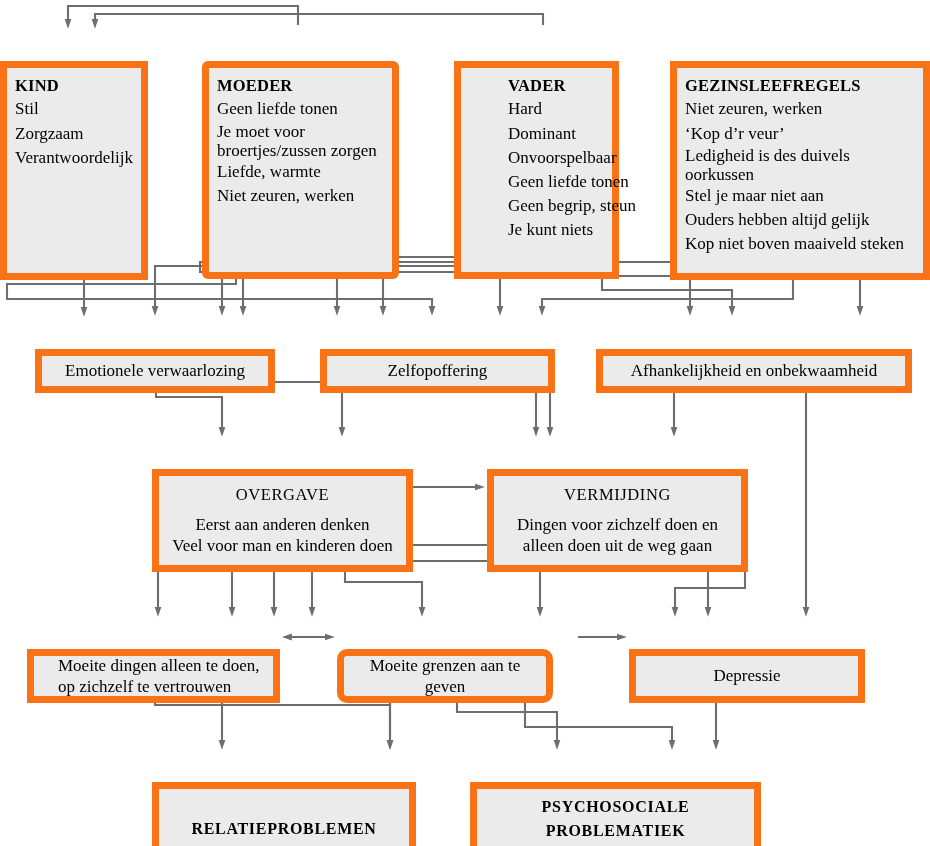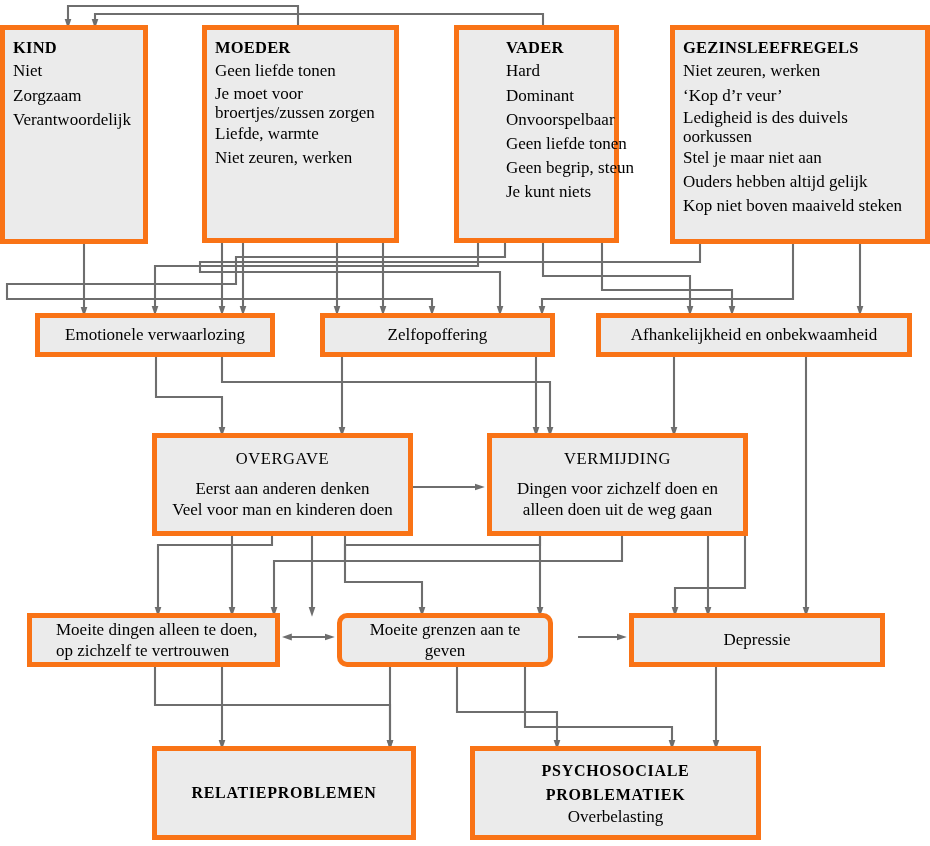--- a/index.html
+++ b/index.html
@@ -22,23 +22,24 @@
     position: absolute;
     left: 0;
     top: 0;
     width: 930px;
     height: 846px;
   }
   .node {
     position: absolute;
     box-sizing: border-box;
     background: #ebebeb;
-    border: 5px solid #f97316;
+    border: 7px solid #f97316;
     color: #000000;
     font-family: "Liberation Serif", "DejaVu Serif", serif;
+    margin-top: 36px;
   }
   .node .line {
     display: block;
     white-space: nowrap;
   }
   
   .panel {
     padding: 6px 6px 4px 8px;
     font-size: 17px;
     line-height: 1.42;
@@ -178,26 +179,26 @@
       <path d="M390,667 L390,745" marker-end="url(#ah)"></path>
       <path d="M457,667 L457,712 L557,712 L557,745" marker-end="url(#ah)"></path>
       <path d="M455,705 L455,705"></path>
       <path d="M525,667 L525,727 L672,727 L672,745" marker-end="url(#ah)"></path>
       <path d="M716,667 L716,745" marker-end="url(#ah)"></path>
     </g>
   </svg>
 
   <div class="node panel" style="left:0px; top:25px; width:148px; height:219px;">
     <span class="line title">KIND</span>
-    <span class="line item">Niet</span>
+    <span class="line item">Stil</span>
     <span class="line item">Zorgzaam</span>
     <span class="line item">Verantwoordelijk</span>
   </div>
 
-  <div class="node panel" style="left:202px; top:25px; width:197px; height:218px;">
+  <div class="node panel" style="left:202px; top:25px; width:197px; height:218px;border-radius:6px;">
     <span class="line title">MOEDER</span>
     <span class="line item">Geen liefde tonen</span>
     <span class="line item tight">Je moet voor</span>
     <span class="line item tight">broertjes/zussen zorgen</span>
     <span class="line item">Liefde, warmte</span>
     <span class="line item">Niet zeuren, werken</span>
   </div>
 
   <div class="node panel" style="left:454px; top:25px; width:165px; height:218px;padding-left:47px;">
     <span class="line title">VADER</span>
@@ -248,21 +249,21 @@
     <span>
       <span class="line">Moeite dingen alleen te doen,</span>
       <span class="line">op zichzelf te vertrouwen</span>
     </span>
   </div>
 
   <div class="node outcome" style="left:337px; top:613px; width:216px; height:54px;border-radius:10px;">
     <span>Moeite grenzen aan te geven</span>
   </div>
 
-  <div class="node outcome" style="left:629px; top:613px; width:256px; height:54px;">
+  <div class="node outcome" style="left:629px; top:613px; width:236px; height:54px;">
     <span>Depressie</span>
   </div>
 
   <div class="node terminal" style="left:470px; top:746px; width:291px; height:94px;">
     <span class="heading">PSYCHOSOCIALE</span>
     <span class="heading">PROBLEMATIEK</span>
     <span class="sub">Overbelasting</span>
   </div>
 
   <div class="node terminal" style="left:152px; top:746px; width:264px; height:94px;">

